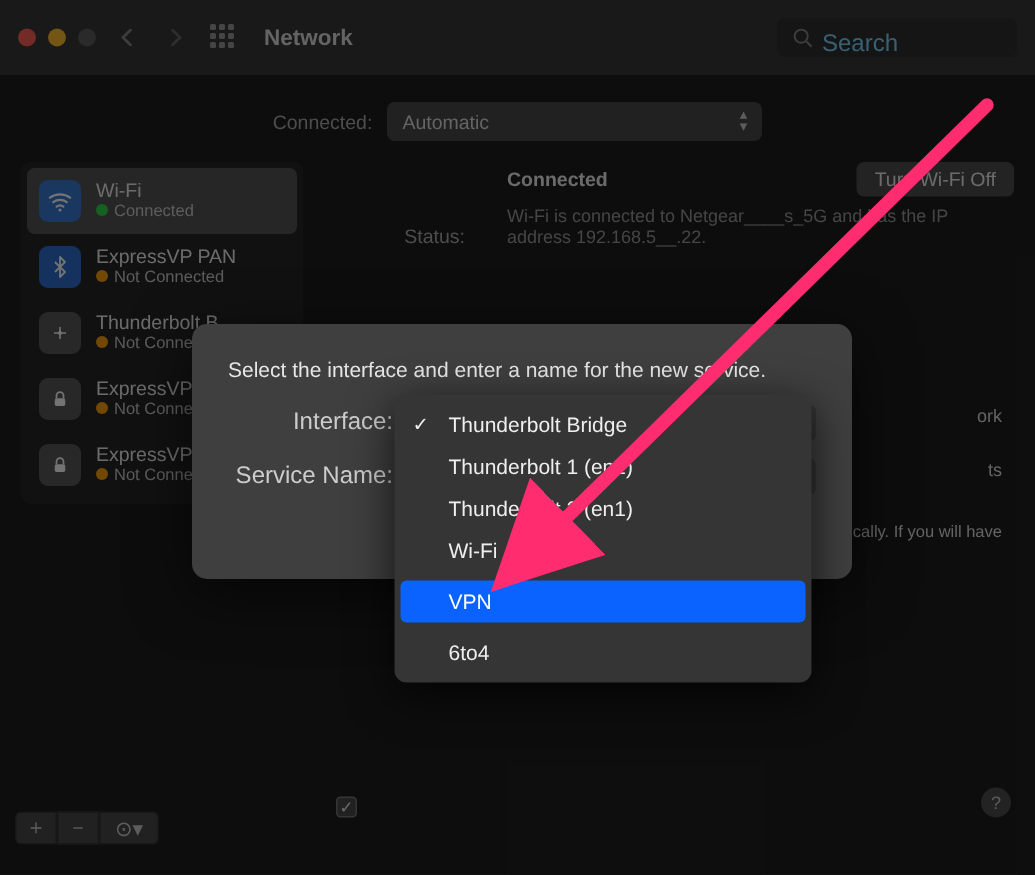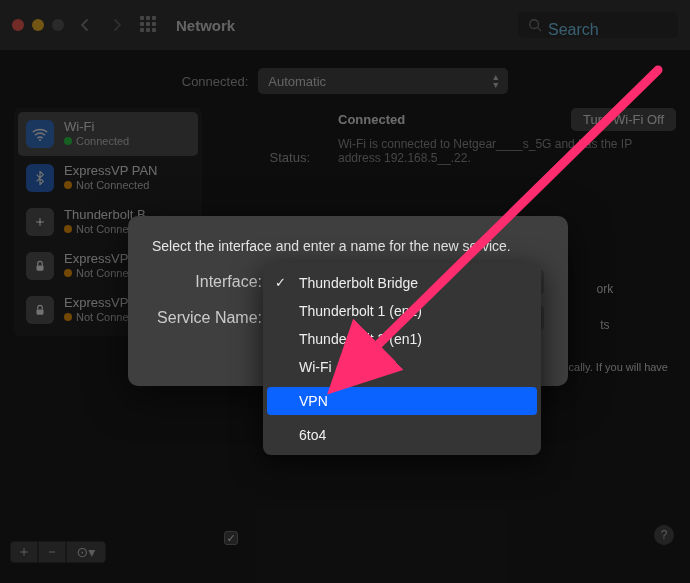--- a/index.html
+++ b/index.html
@@ -185,21 +185,21 @@
     <div class="row">
       <div class="lbl">Status:</div>
       <div style="flex:1">
         <div style="display:flex; align-items:center; gap:20px;">
           <div style="color:#eee; font-weight:600;">Connected</div>
           <div class="btn" style="margin-left:auto;">Turn Wi-Fi Off</div>
         </div>
         <div style="font-size:12px; color:#999; margin-top:6px;">Wi-Fi is connected to Netgear____s_5G and has the IP address 192.168.5__.22.</div>
       </div>
     </div>
-    <div style="position:absolute; right:22px; top:278px; font-size:12px; text-align:center; color:#999; line-height:22px;">
+    <div style="position:absolute; right:22px; top:266px; font-size:12px; text-align:right; color:#999; line-height:22px;">
       <div class="partial">ork</div>
       <div style="height:14px"></div>
       <div class="partial">ts</div>
       <div style="height:20px"></div>
       <div class="partial" style="font-size:11px;">omatically. If you will have</div>
     </div>
   </div>
 </div>
 
 <div class="footerbar">

